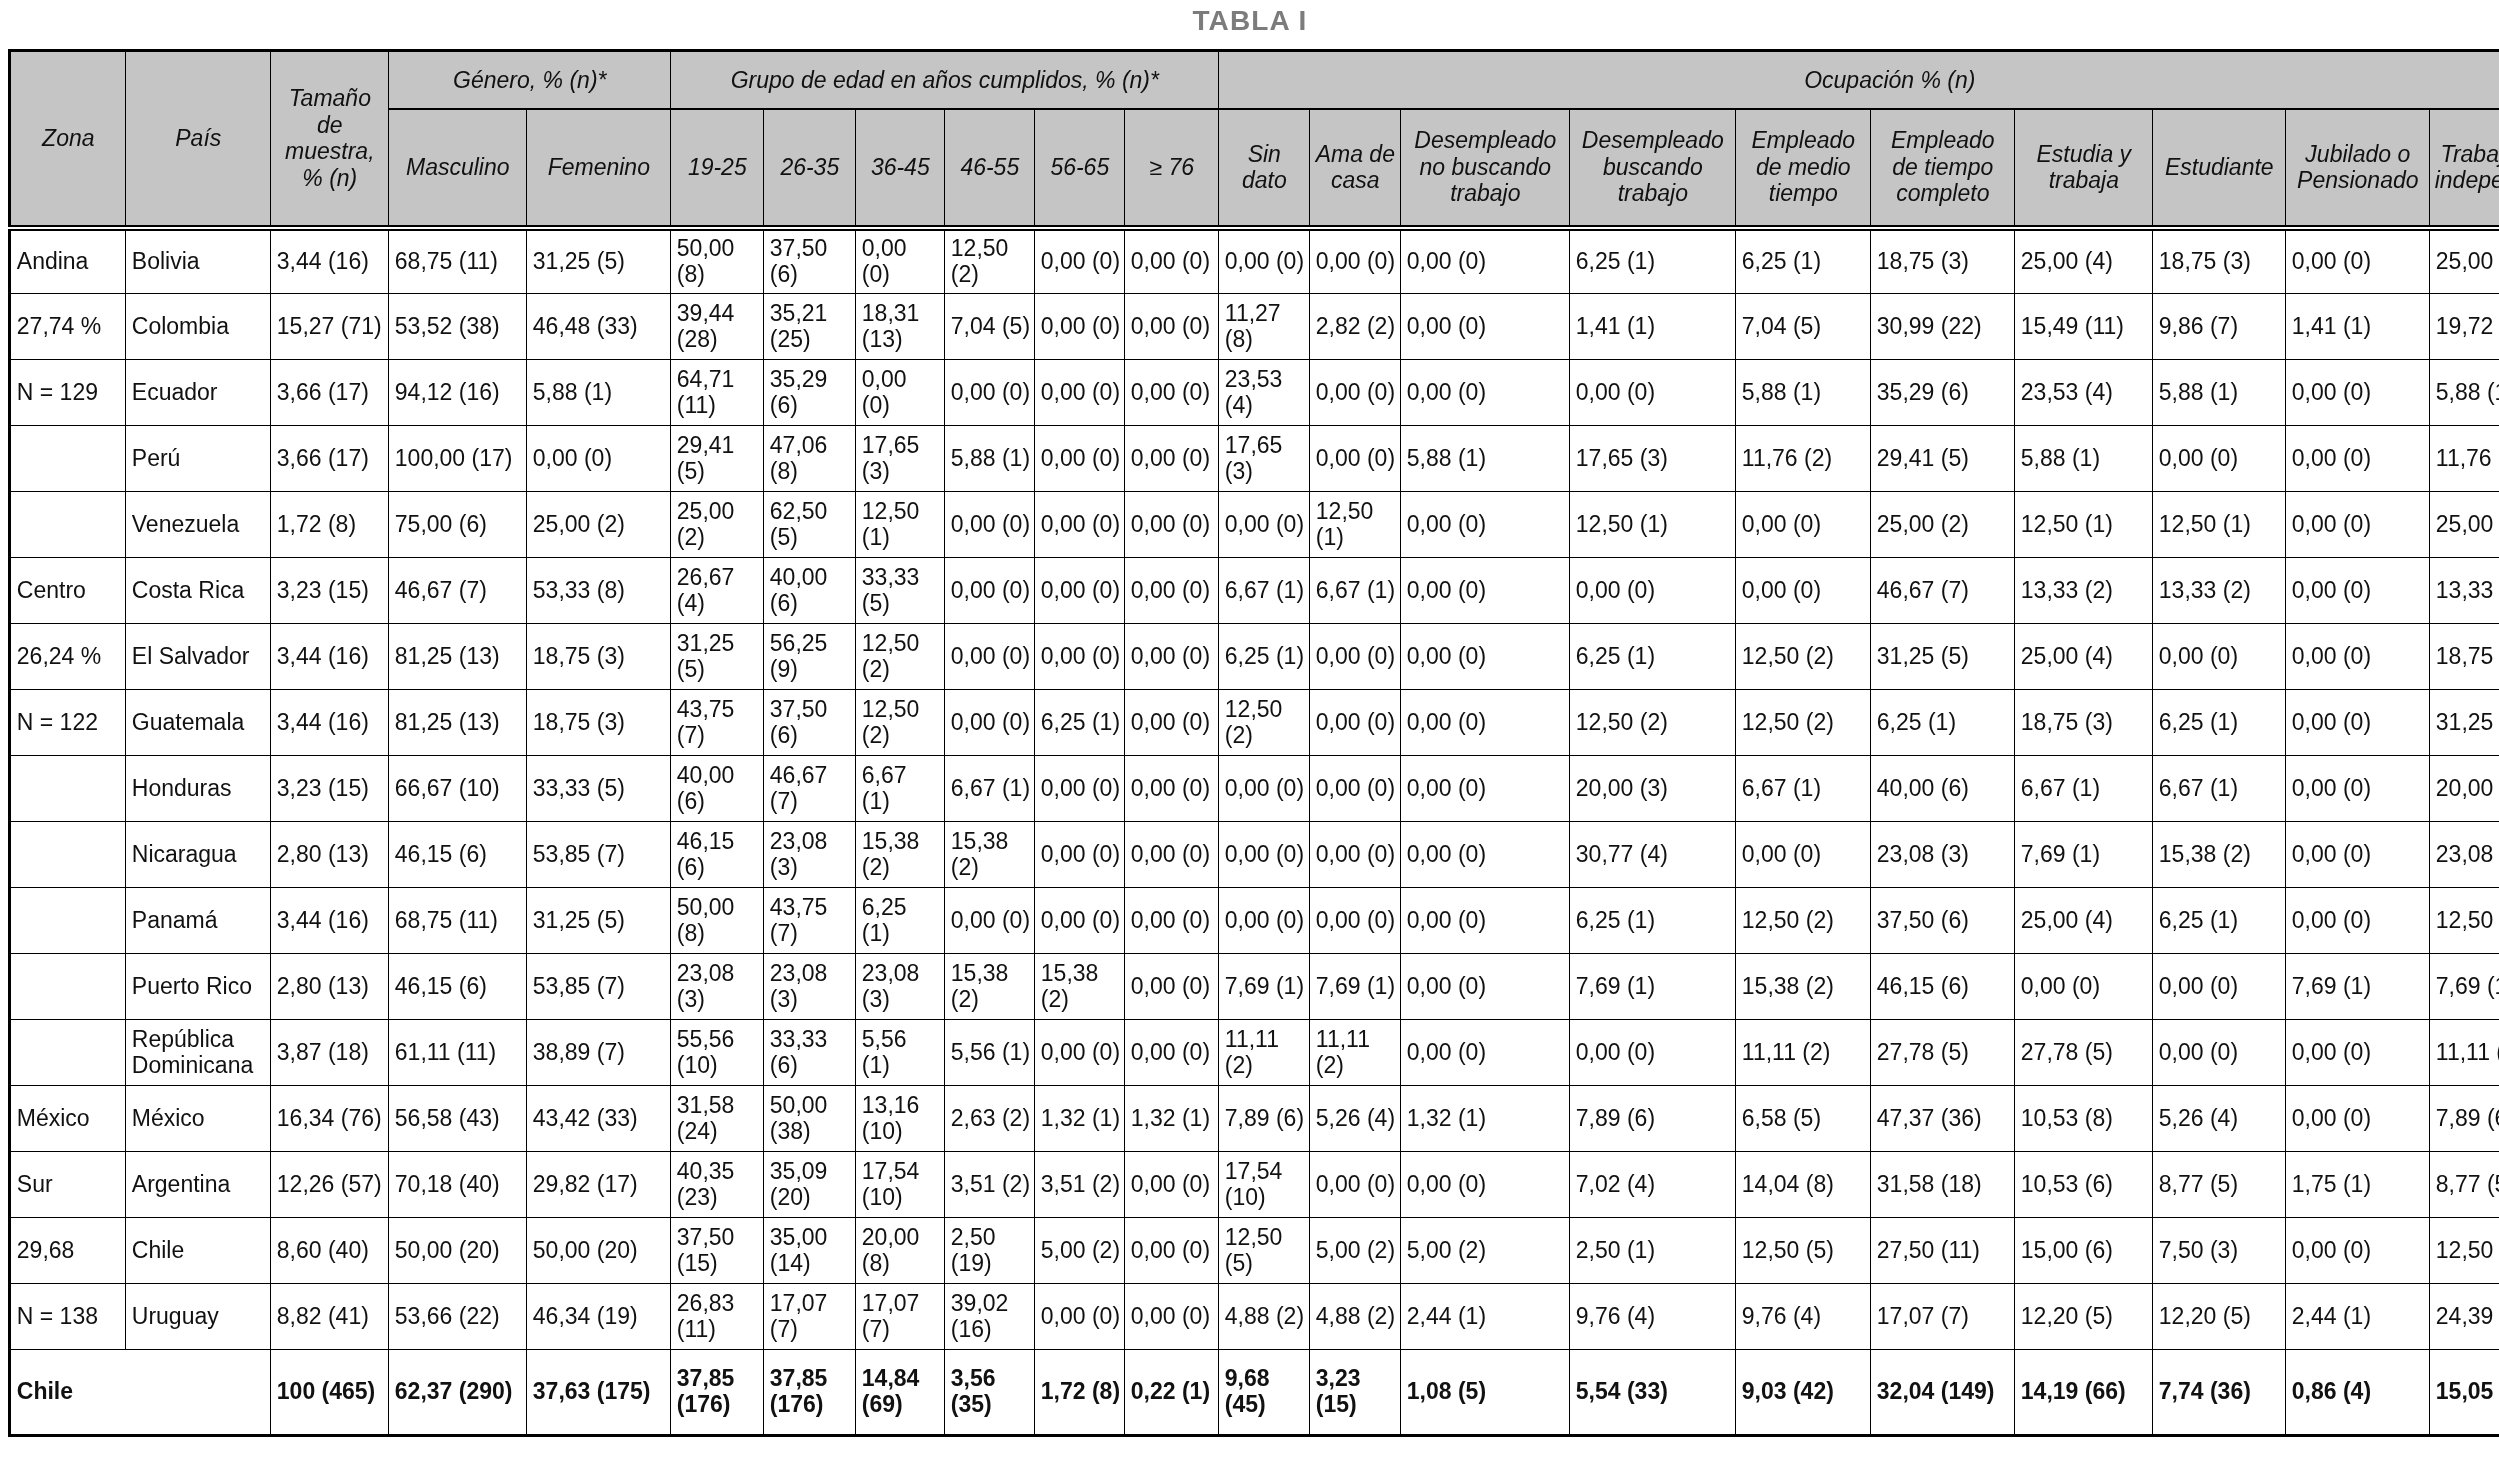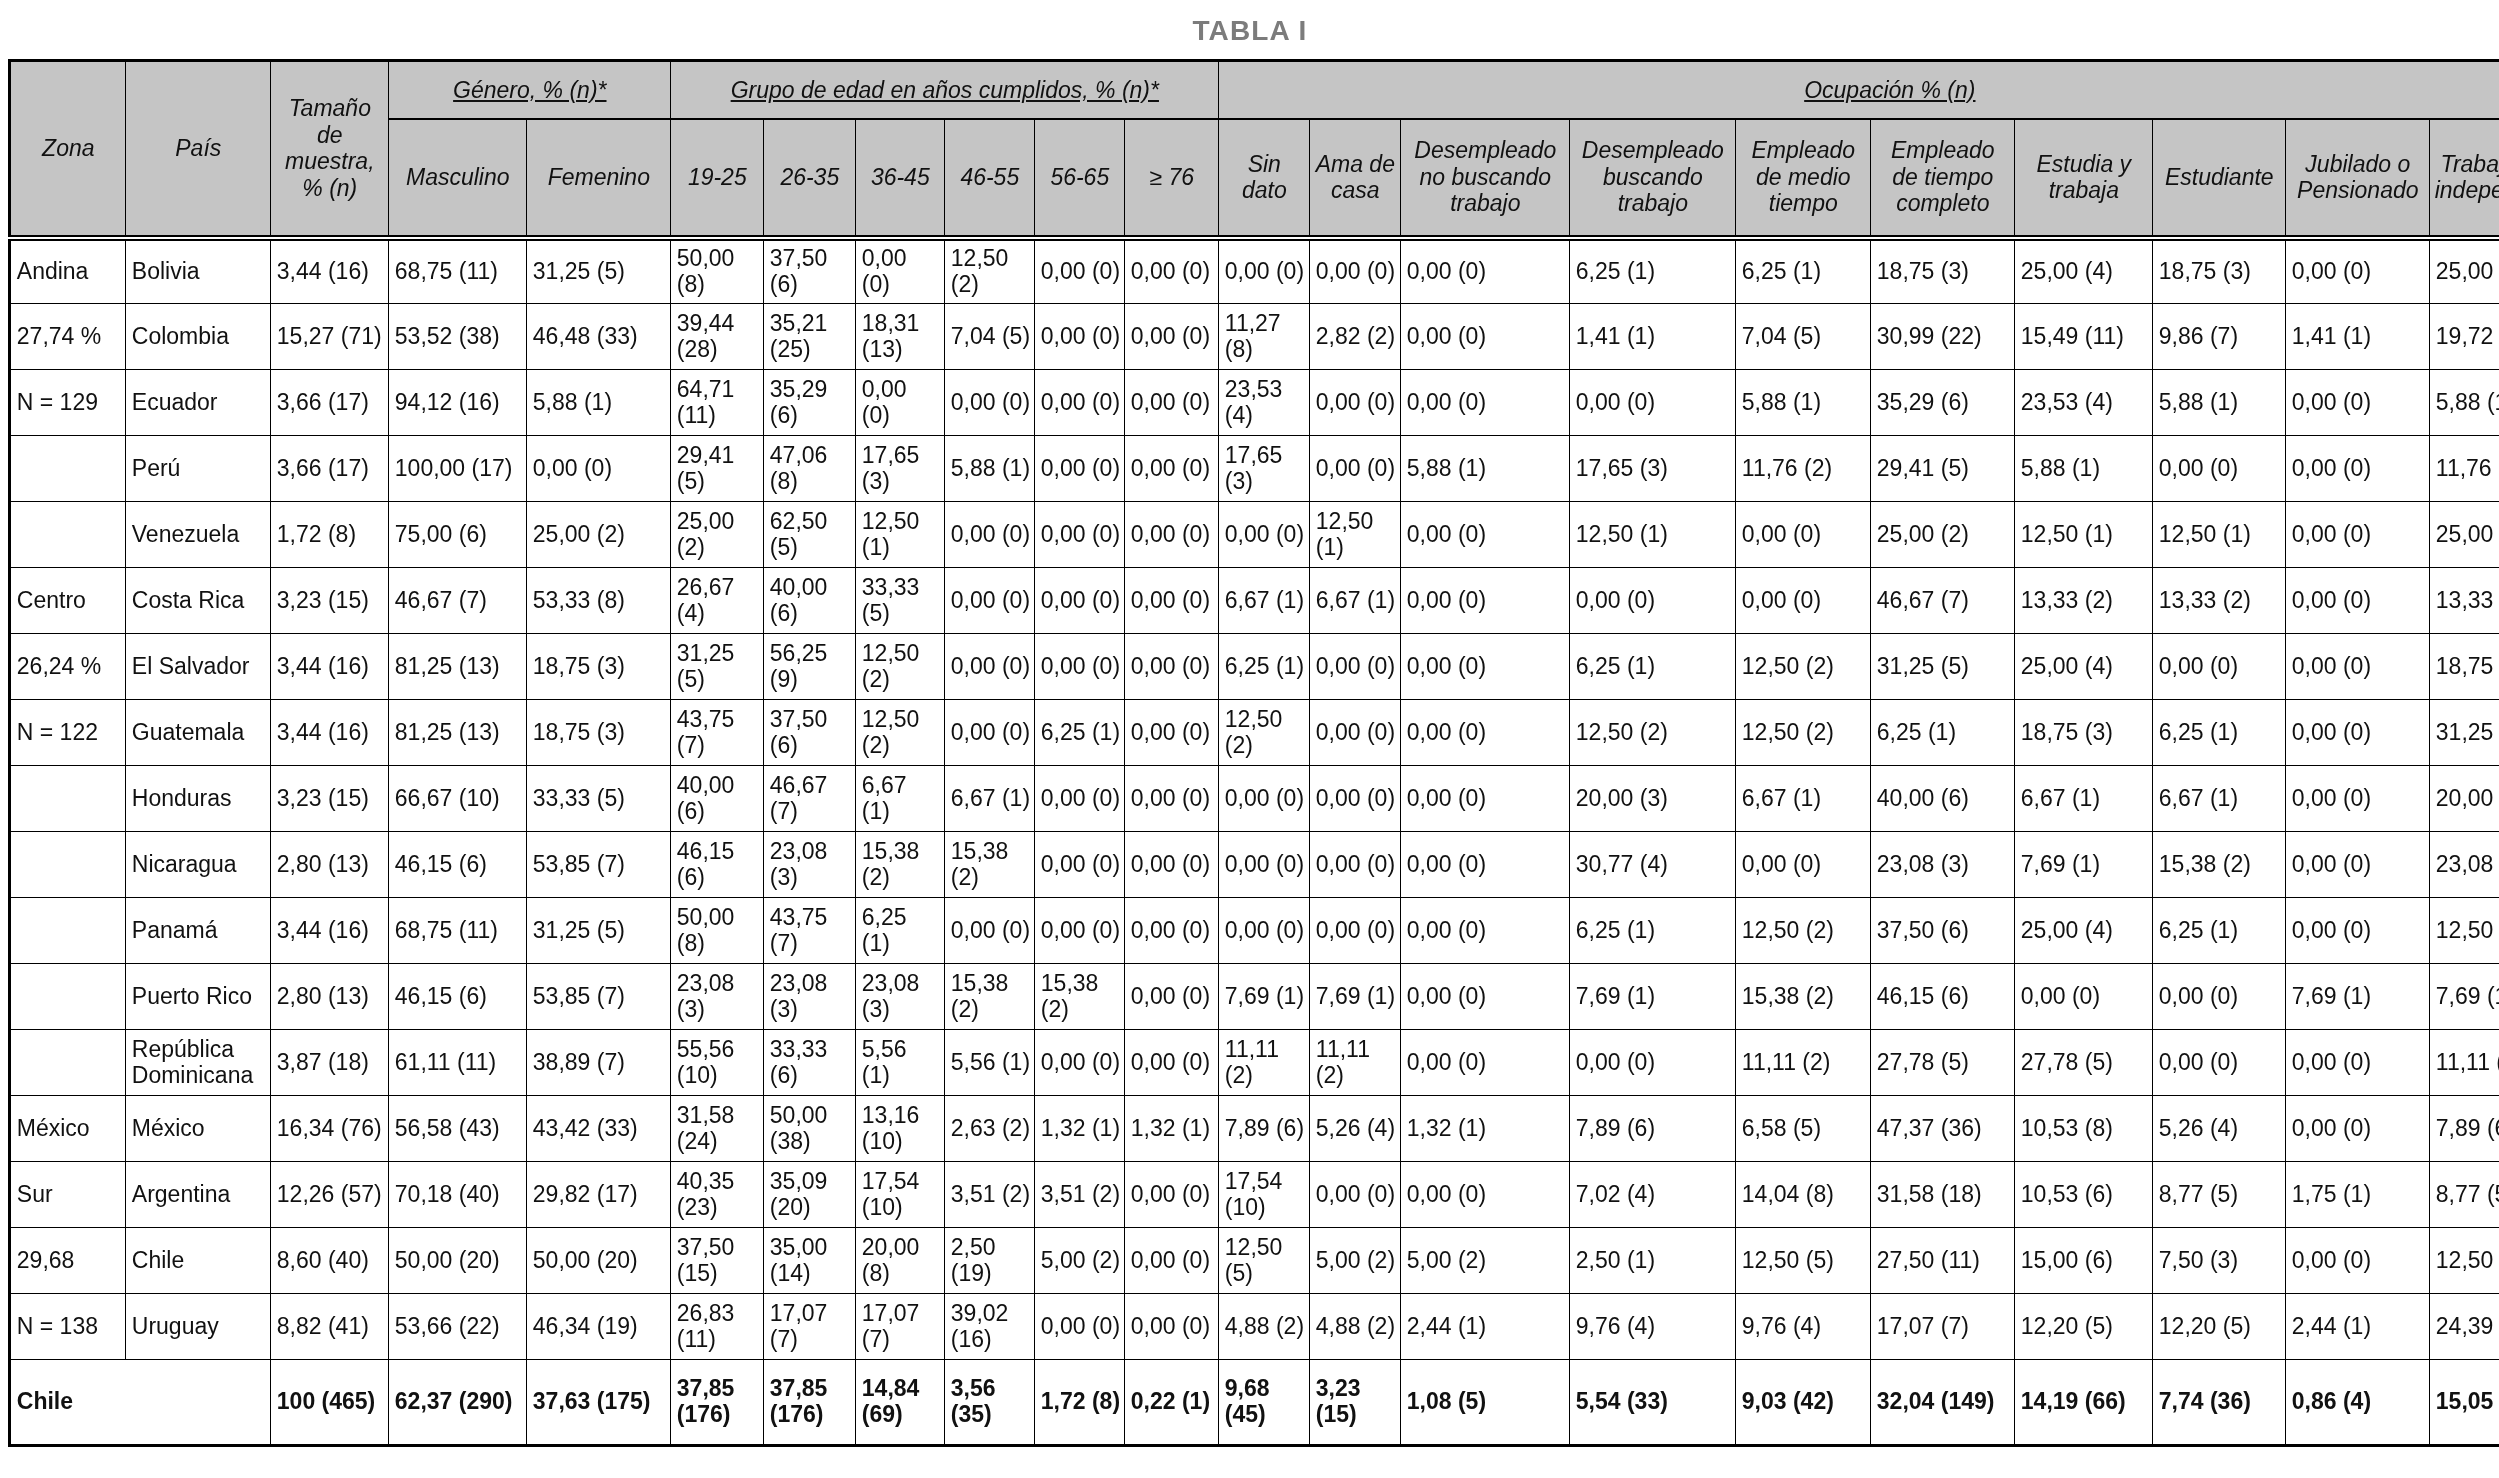--- a/index.html
+++ b/index.html
@@ -1,39 +1,39 @@
 <!DOCTYPE html>
 <html style="font-size:8.8px"><head>
 <meta charset="utf-8">
 <style>
   html,body{margin:0;padding:0;}
   body{
     width:2500px;height:1479px;background:#ffffff;
     font-family:"Liberation Sans",sans-serif;color:#111111;
     -webkit-font-smoothing:antialiased;
   }
-  .title-block{text-align:center;padding-top:15px;}
+  .title-block{text-align:center;padding-top:5px;}
   .page-title{font-size:28px;font-weight:bold;color:#7c7c7c;letter-spacing:1.1px;margin:0;}
   .page-subtitle{font-size:25.4px;font-weight:normal;color:#111111;letter-spacing:0.6px;margin:4.4px 0 0 0;}
 
   table.soc{
     border-collapse:collapse;table-layout:fixed;
     width:2483px;margin:12px 8.3px 0 8.3px;
     border:3.3px solid #000;
   }
   th,td{border:1.7px solid #000;overflow:hidden;}
   thead th{
     background:#c5c5c5;font-style:italic;font-weight:normal;
     font-size:23px;text-align:center;vertical-align:middle;
     padding:2.2px 4.4px;line-height:1.15;
   }
   thead tr.top{height:58px;}
   thead tr.sub{height:119px;}
   thead{border-bottom:6px double #000;}
-  thead tr.top th.span-h{border-bottom:2.2px solid #000;text-decoration:underline;}
+  thead tr.top th.span-h{border-bottom:2.2px solid #000;}
   tbody td{
     font-size:23px;line-height:1.12;text-align:left;vertical-align:middle;
     padding:4.4px 3.3px 4.4px 5.5px;background:#ffffff;
   }
   tbody tr{height:66px;}
   tbody tr.total-row{height:86px;}
   tbody tr.total-row td{font-weight:bold;}
 
   
   col.c1{width:116px;}  col.c2{width:145px;}  col.c3{width:118px;}

